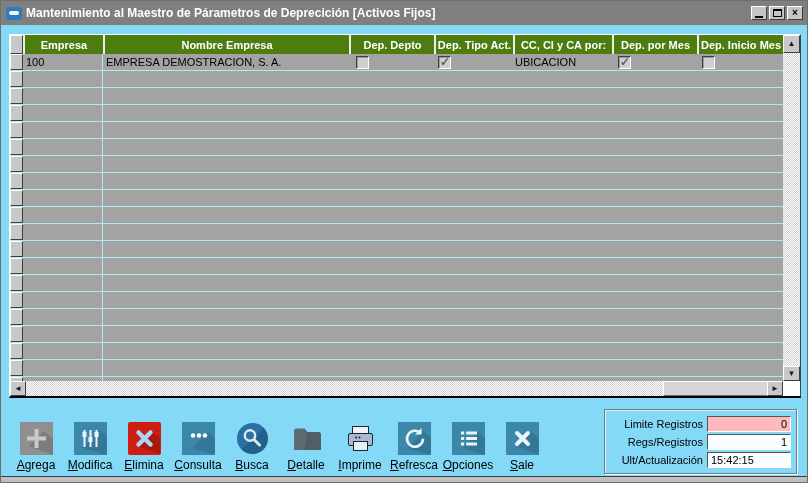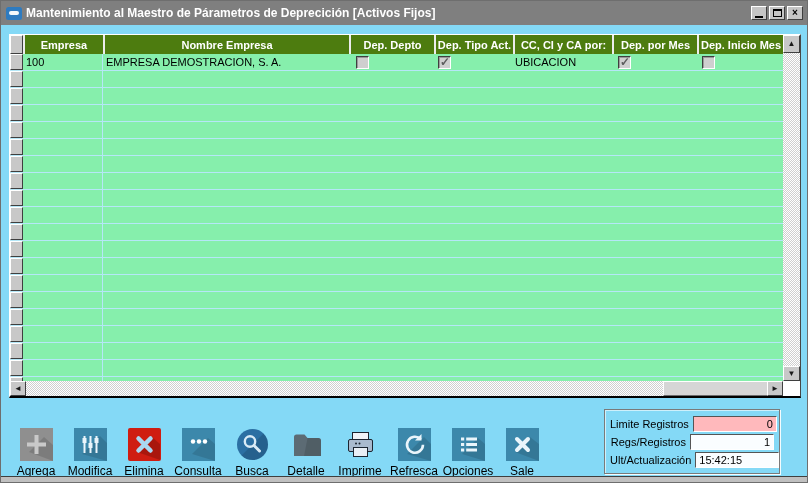--- a/index.html
+++ b/index.html
@@ -18,21 +18,21 @@
   
   .grid{ position:absolute; left:8px; top:33px; width:792px; height:364px; background:#fff; border-left:1px solid #fff; border-top:1px solid #fff; border-right:1px solid #474747; border-bottom:2px solid #000; }
   .grid-header{ position:absolute; left:0; top:0; right:17px; height:19px; display:flex; }
   .hc{ background:#4d7c0f; color:#fff; font-weight:bold; font-size:11px; display:flex; align-items:center; justify-content:center; white-space:nowrap; overflow:hidden; }
   .hc + .hc{ border-left:2px solid #ECECEC; }
   .hc.corner{ background:#C8C8C8; border:1px solid; border-color:#fff #3f3f3f #3f3f3f #fff; }
   .w-sel{ flex:0 0 13px; } .w-emp{ flex:0 0 80px; } .w-nom{ flex:0 0 246px; }
   .w-dep{ flex:0 0 85px; } .w-tip{ flex:0 0 79px; } .w-cc{ flex:0 0 99px; }
   .w-mes{ flex:0 0 85px; } .w-ini{ flex:1; }
 
-  .grid-body{ position:absolute; left:0; top:19px; right:17px; bottom:15px; overflow:hidden; background:#86efac; }
+  .grid-body{ position:absolute; left:0; top:19px; right:17px; bottom:15px; overflow:hidden; background:#a3a3a3; }
   .grow{ display:flex; height:17px; border-bottom:1px solid #B5E7F7; font-size:11px; color:#000; }
   .sel{ flex:0 0 13px; background:#C8C8C8; border:1px solid; border-color:#fff #3f3f3f #3f3f3f #fff; }
   .cell{ display:flex; align-items:center; white-space:nowrap; overflow:hidden; }
   .c-emp{ flex:0 0 80px; border-right:1px solid #B5E7F7; padding-left:3px; }
   .c-nom{ flex:0 0 246px; padding-left:3px; }
   .c-dep{ flex:0 0 85px; padding-left:7px; }
   .c-tip{ flex:0 0 79px; padding-left:4px; }
   .c-cc { flex:0 0 99px; padding-left:2px; }
   .c-mes{ flex:0 0 85px; padding-left:6px; }
   .c-ini{ flex:1; padding-left:5px; }
@@ -50,28 +50,28 @@
   .vscroll .track{ position:absolute; top:18px; left:0; right:0; bottom:15px; }
   .vscroll .down{ position:absolute; bottom:0; left:0; right:0; height:15px; }
   .hscroll{ position:absolute; left:0; right:17px; bottom:0; height:15px; }
   .hscroll .left{ position:absolute; left:0; top:0; bottom:0; width:16px; }
   .hscroll .track{ position:absolute; left:16px; right:16px; top:0; bottom:0; }
   .hscroll .thumb{ position:absolute; left:637px; width:118px; top:0; bottom:0; background:#D6D6D6; border:1px solid; border-color:#fff #6b6b6b #6b6b6b #fff; }
   .hscroll .right{ position:absolute; right:0; top:0; bottom:0; width:16px; }
   .sb-corner{ position:absolute; right:0; bottom:0; width:17px; height:15px; background:#fff; }
 
   
-  .toolbar{ position:absolute; left:0; top:397px; width:100%; height:80px; display:flex; align-items:flex-end; padding:18px 0 0 8px; }
+  .toolbar{ position:absolute; left:0; top:397px; width:100%; height:80px; display:flex; align-items:center; padding:18px 0 0 8px; }
   .tb-btn{ width:54px; display:flex; flex-direction:column; align-items:center; cursor:default; }
   .tb-icon{ width:33px; height:33px; }
   .tb-label{ display:block; margin-top:3px; font-size:12px; color:#000; white-space:nowrap; }
   .tb-label::first-letter{ text-decoration:underline; }
 
   
-  .status-panel{ position:absolute; left:603px; top:408px; width:176px; height:65px; border:1px solid #7a7a7a; box-shadow:1px 1px 0 rgba(255,255,255,.9), inset 1px 1px 0 rgba(255,255,255,.6); display:flex; flex-direction:column; justify-content:center; gap:2px; padding:2px 5px; }
+  .status-panel{ position:absolute; left:603px; top:408px; width:193px; height:65px; border:1px solid #7a7a7a; box-shadow:1px 1px 0 rgba(255,255,255,.9), inset 1px 1px 0 rgba(255,255,255,.6); display:flex; flex-direction:column; justify-content:center; gap:2px; padding:2px 5px; }
   .srow{ display:flex; align-items:center; }
   .slabel{ flex:1; text-align:right; font-size:11px; color:#000; padding-right:4px; white-space:nowrap; }
   .sfield{ flex:0 0 84px; height:16px; background:#FAFDFF; border:1px solid; border-color:#555 #fff #fff #555; font-size:11px; color:#000; display:flex; align-items:center; justify-content:flex-end; padding:0 3px; }
   .sfield.pink{ background:#FFB9BC; }
   .sfield.left{ justify-content:flex-start; }
 
   .bottom-strip{ position:absolute; left:0; bottom:0; width:100%; height:6px; background:#C0C0C0; border-top:1px solid #3f3f3f; }
 </style>
 </head>
 <body>

